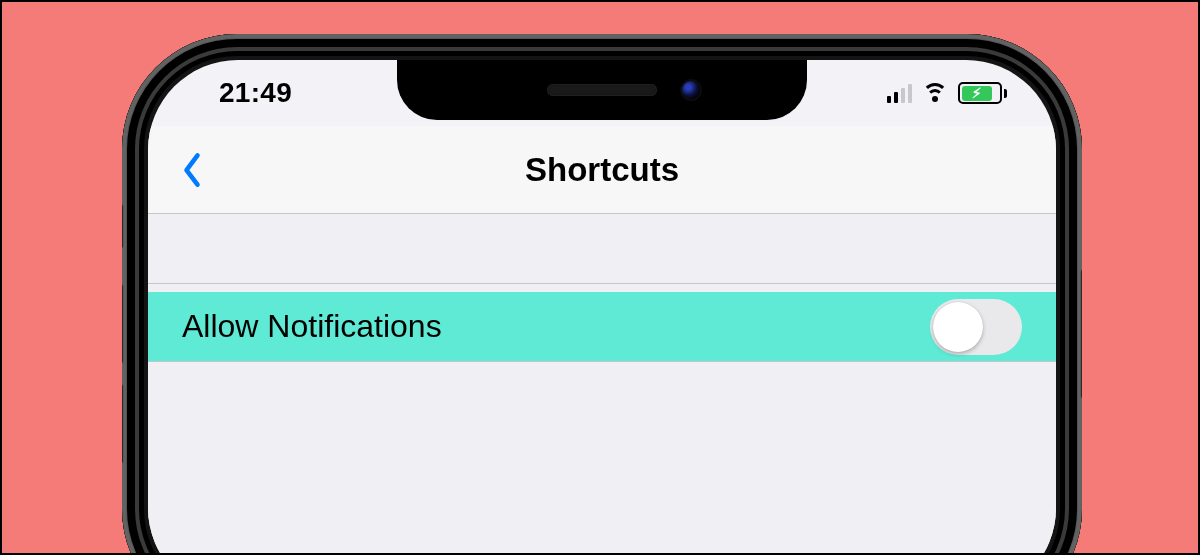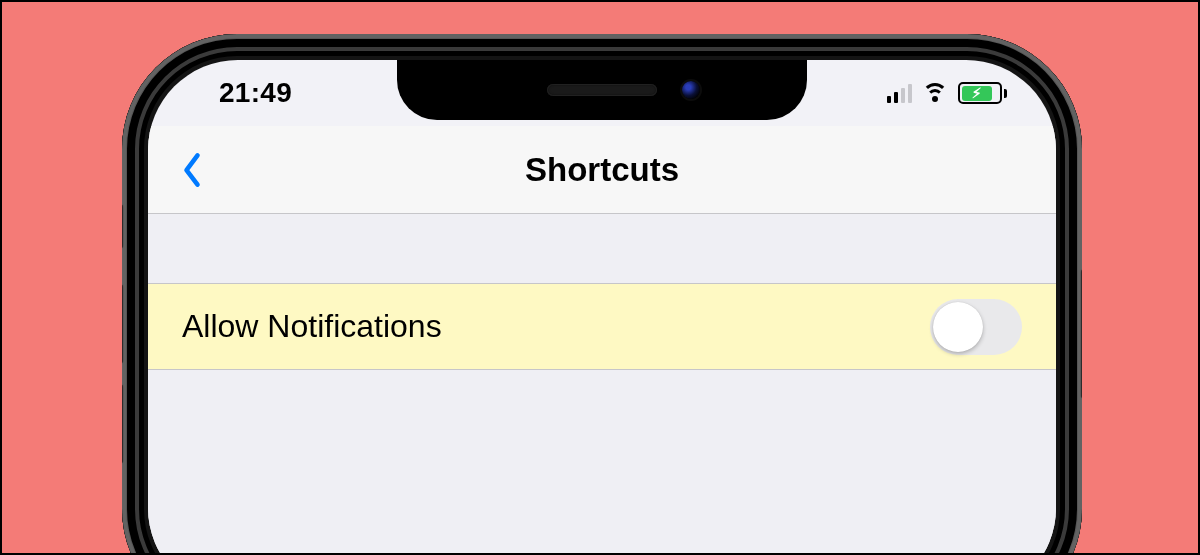--- a/index.html
+++ b/index.html
@@ -176,27 +176,28 @@
   .content {
     position:absolute;
     top:154px; left:0; right:0; bottom:0;
     background:#EFEFF4;
   }
   .section-gap {
     height:70px;
     border-bottom:1px solid #C6C6C9;
   }
   .row {
-    background:#fef9c3;
+    background:#5eead4;
     border-bottom:1px solid #C6C6C9;
     display:flex;
     align-items:center;
     justify-content:space-between;
     padding:0 34px;
-    height:86px;
+    height:70px;
+    margin-top:8px;
   }
   .row .label {
     font-size:32px;
     color:#000;
   }
 
   
   .toggle {
     width:92px; height:56px;
     border-radius:28px;

